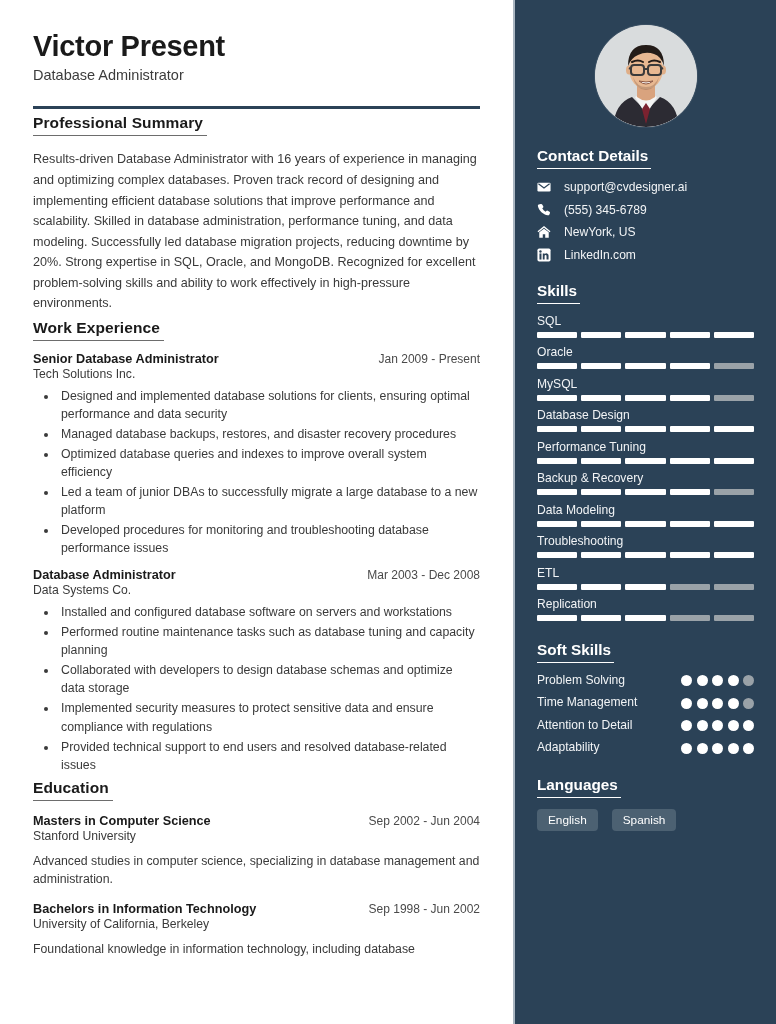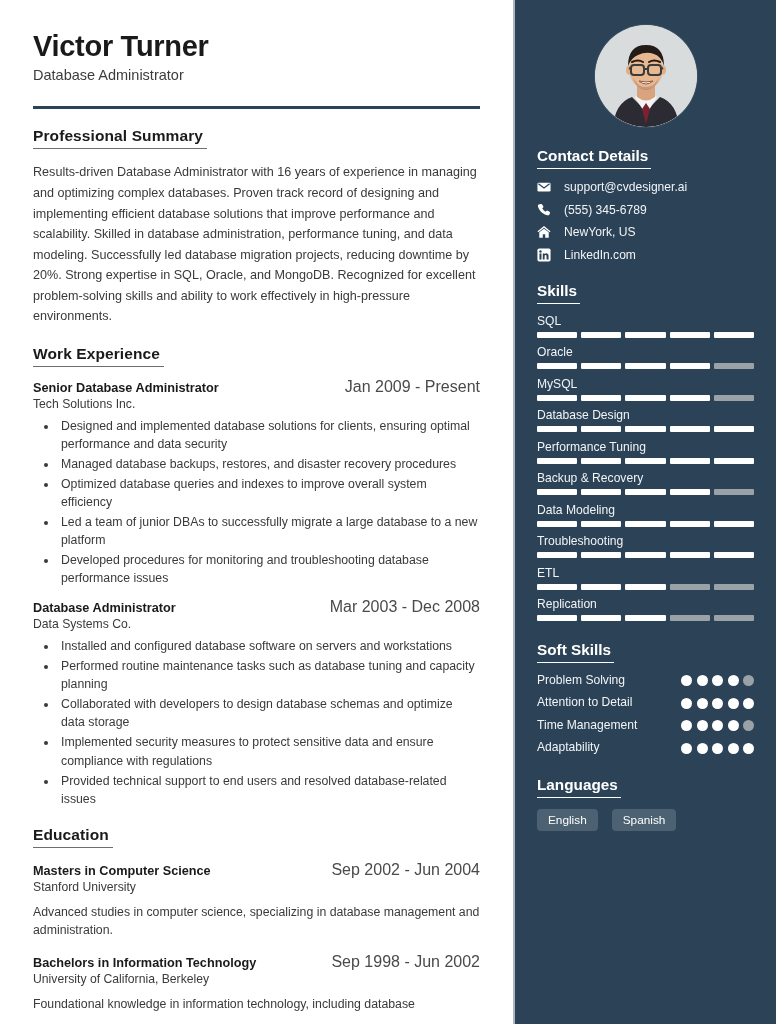--- a/index.html
+++ b/index.html
@@ -31,21 +31,21 @@
     color:#3c3c3c;
     margin-top:5px;
     font-weight:400;
   }
   .header-rule {
     height:3px;
     background:#2b4257;
     margin-top:23px;
   }
 
-  .section { margin-top:18px; }
+  .section { margin-top:5px; }
   .section-title {
     font-size:15.5px;
     font-weight:bold;
     color:#1a1a1a;
     display:inline-block;
     border-bottom:1.5px solid #6d6d6d;
     padding-bottom:3px;
     padding-right:4px;
     letter-spacing:0.1px;
   }
@@ -61,21 +61,21 @@
     display:flex;
     justify-content:space-between;
     align-items:baseline;
   }
   .entry-role {
     font-size:12.7px;
     font-weight:bold;
     color:#1a1a1a;
   }
   .entry-date {
-    font-size:16px;
+    font-size:12px;
     color:#4a4a4a;
     white-space:nowrap;
     padding-left:10px;
   }
   .entry-org {
     font-size:12.2px;
     color:#3a3a3a;
     margin-top:1px;
   }
   ul.bullets {
@@ -201,21 +201,21 @@
   }
 </style>
 </head>
 <body>
 
 <div class="page">
 
   <div class="left">
 
     <div>
-      <div class="name">Victor Turner</div>
+      <div class="name">Victor Present</div>
       <div class="job-title">Database Administrator</div>
       <div class="header-rule"></div>
     </div>
 
     <div class="section">
       <div class="section-title">Professional Summary</div>
       <p class="summary-text">Results-driven Database Administrator with 16 years of experience in managing and optimizing complex databases. Proven track record of designing and implementing efficient database solutions that improve performance and scalability. Skilled in database administration, performance tuning, and data modeling. Successfully led database migration projects, reducing downtime by 20%. Strong expertise in SQL, Oracle, and MongoDB. Recognized for excellent problem-solving skills and ability to work effectively in high-pressure environments.</p>
     </div>
 
     <div class="section">
@@ -481,37 +481,37 @@
             <span class="soft-label">Problem Solving</span>
             <span class="soft-dots">
               <span class="dot dot-on"></span>
               <span class="dot dot-on"></span>
               <span class="dot dot-on"></span>
               <span class="dot dot-on"></span>
               <span class="dot dot-off"></span>
             </span>
           </div>
           <div class="soft-item">
+            <span class="soft-label">Time Management</span>
+            <span class="soft-dots">
+              <span class="dot dot-on"></span>
+              <span class="dot dot-on"></span>
+              <span class="dot dot-on"></span>
+              <span class="dot dot-on"></span>
+              <span class="dot dot-off"></span>
+            </span>
+          </div>
+          <div class="soft-item">
             <span class="soft-label">Attention to Detail</span>
             <span class="soft-dots">
               <span class="dot dot-on"></span>
               <span class="dot dot-on"></span>
               <span class="dot dot-on"></span>
               <span class="dot dot-on"></span>
               <span class="dot dot-on"></span>
-            </span>
-          </div>
-          <div class="soft-item">
-            <span class="soft-label">Time Management</span>
-            <span class="soft-dots">
-              <span class="dot dot-on"></span>
-              <span class="dot dot-on"></span>
-              <span class="dot dot-on"></span>
-              <span class="dot dot-on"></span>
-              <span class="dot dot-off"></span>
             </span>
           </div>
           <div class="soft-item">
             <span class="soft-label">Adaptability</span>
             <span class="soft-dots">
               <span class="dot dot-on"></span>
               <span class="dot dot-on"></span>
               <span class="dot dot-on"></span>
               <span class="dot dot-on"></span>
               <span class="dot dot-on"></span>

